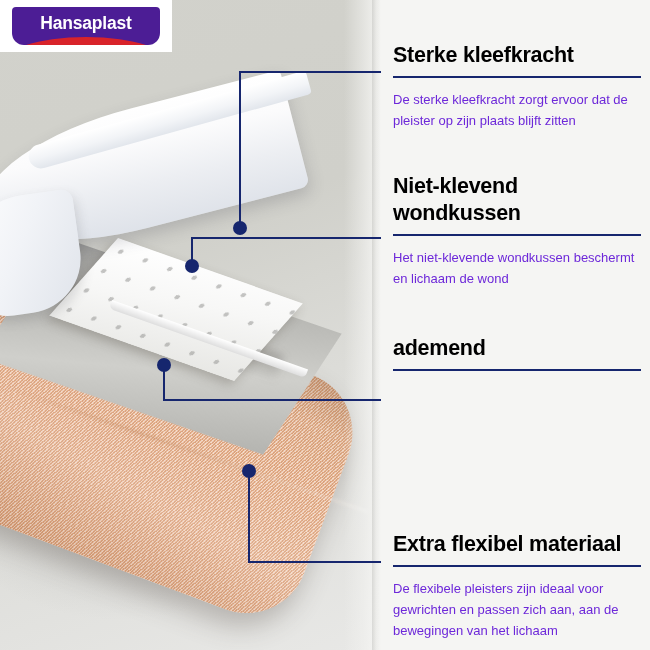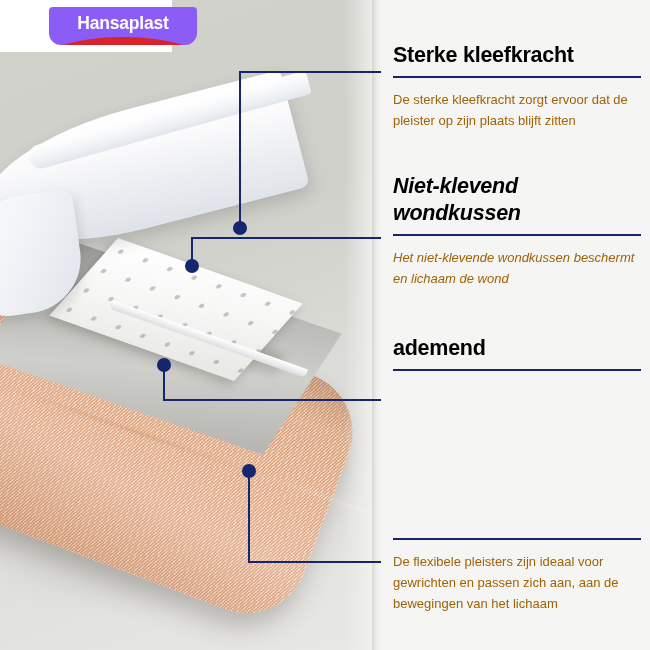--- a/index.html
+++ b/index.html
@@ -118,42 +118,42 @@
     filter:blur(4px);
   }
 
   
   .logo{
     position:absolute;left:0;top:0;width:172px;height:52px;
     background:#ffffff;
   }
   .logo-shield{
     position:absolute;left:12px;top:7px;width:148px;height:38px;
-    background:#8b5cf6;border-radius:4px 4px 12px 12px;overflow:hidden;
-    display:flex;align-items:center;justify-content:center;margin-left:37px;
+    background:#4c1d95;border-radius:4px 4px 12px 12px;overflow:hidden;
+    display:flex;align-items:center;justify-content:center;
   }
   .logo-text{
     color:#ffffff;font-size:17.5px;font-weight:700;letter-spacing:-.2px;
     position:relative;top:-3px;font-family:"Liberation Sans",sans-serif;
   }
   .logo-swoosh{
     position:absolute;left:-14px;bottom:-22px;width:176px;height:30px;
     background:#d8232a;border-radius:50% 50% 0 0 / 100% 100% 0 0;
   }
 
   
   .panel{position:absolute;left:381px;top:0;width:269px;height:650px;background:#f5f5f3;}
   .feature{position:absolute;left:12px;width:248px;}
   .f-title{
     color:#000000;font-weight:700;font-size:21.5px;line-height:27px;
     letter-spacing:-.25px;margin:0;
   }
   .f-rule{height:2px;background:#16266e;margin-top:7px;width:100%;}
   .f-body{
-    color:#a16207;font-size:13px;line-height:21px;margin-top:11px;
+    color:#6d28d9;font-size:13px;line-height:21px;margin-top:11px;
     font-weight:400;
   }
 
   
   .conn{position:absolute;background:#16266e;}
   .dot{position:absolute;width:14px;height:14px;border-radius:50%;background:#16266e;}
 </style>
 </head>
 <body>
 
@@ -212,35 +212,38 @@
   <div class="panel">
 
     <div class="feature" style="top:42px;">
       <div class="f-title">
         <div>Sterke kleefkracht</div>
       </div>
       <div class="f-rule"></div>
       <div class="f-body">De sterke kleefkracht zorgt ervoor dat de pleister op zijn plaats blijft zitten</div>
     </div>
 
-    <div class="feature" style="top:173px;font-style:italic;">
+    <div class="feature" style="top:173px;">
       <div class="f-title">
         <div>Niet-klevend</div>
         <div>wondkussen</div>
       </div>
       <div class="f-rule"></div>
       <div class="f-body">Het niet-klevende wondkussen beschermt en lichaam de wond</div>
     </div>
 
     <div class="feature" style="top:335px;">
       <div class="f-title">
         <div>ademend</div>
       </div>
       <div class="f-rule"></div>
     </div>
 
     <div class="feature" style="top:531px;">
+      <div class="f-title">
+        <div>Extra flexibel materiaal</div>
+      </div>
       <div class="f-rule"></div>
       <div class="f-body">De flexibele pleisters zijn ideaal voor gewrichten en passen zich aan, aan de bewegingen van het lichaam</div>
     </div>
 
   </div>
 </div>
 
 </body></html>

